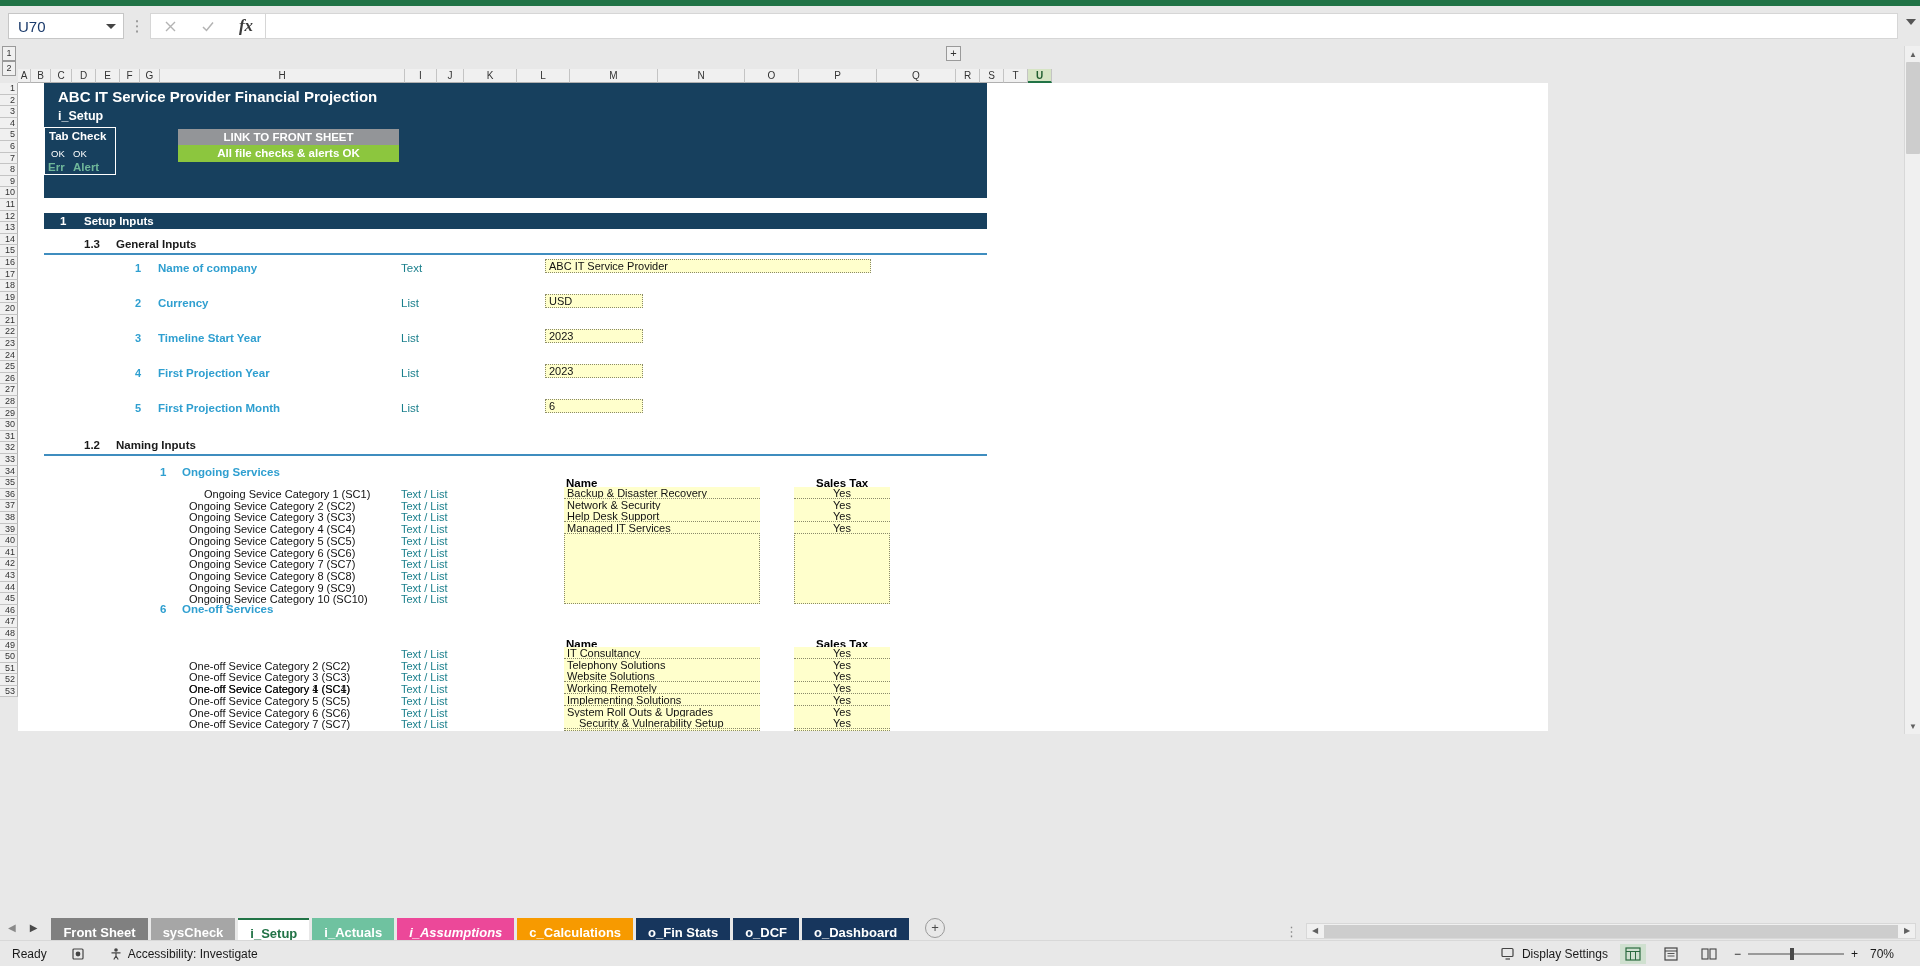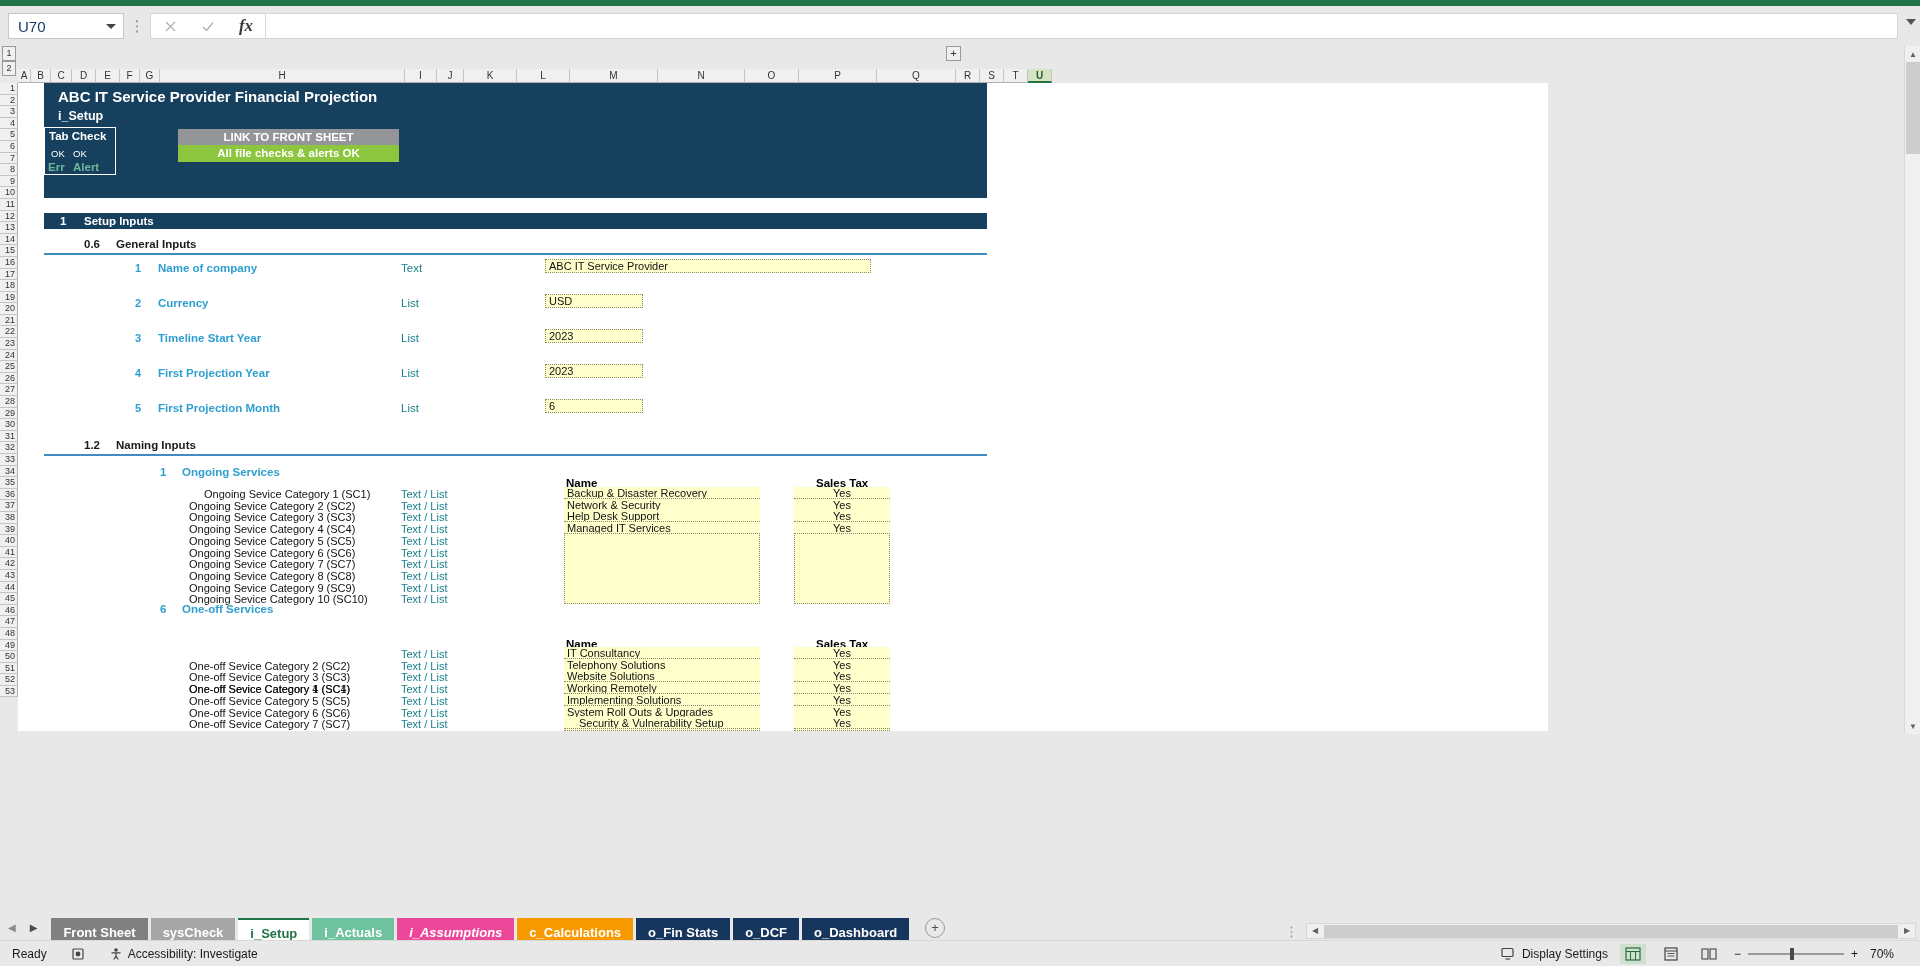--- a/index.html
+++ b/index.html
@@ -392,21 +392,21 @@
         <div class="tc-alert">Alert</div>
       </div>
       <div class="linkfront">LINK TO FRONT SHEET</div>
       <div class="allok">All file checks &amp; alerts OK</div>
     </div>
 
     <div class="sec-bar" style="top:130px;"></div>
     <div class="sec-num" style="top:132px;">1</div>
     <div class="sec-label" style="top:132px;">Setup Inputs</div>
 
-    <div class="sub-num" style="left:66px; top:155px;">0.6</div>
+    <div class="sub-num" style="left:66px; top:155px;">1.3</div>
     <div class="sub-label" style="left:98px; top:155px;">General Inputs</div>
     <div class="sub-rule" style="top:170px;"></div>
 
     <div id="general-rows">
         <div class="row-num" style="left: 117px; top: 179px;">1</div>
         <div class="row-label" style="left: 140px; top: 179px;">Name of company</div>
         <div class="row-type" style="left: 383px; top: 179px;">Text</div>
         <div class="input-cell" style="left: 527px; top: 176px; width: 326px; height: 14px;">ABC IT Service Provider</div>
         <div class="row-num" style="left: 117px; top: 214px;">2</div>
         <div class="row-label" style="left: 140px; top: 214px;">Currency</div>

